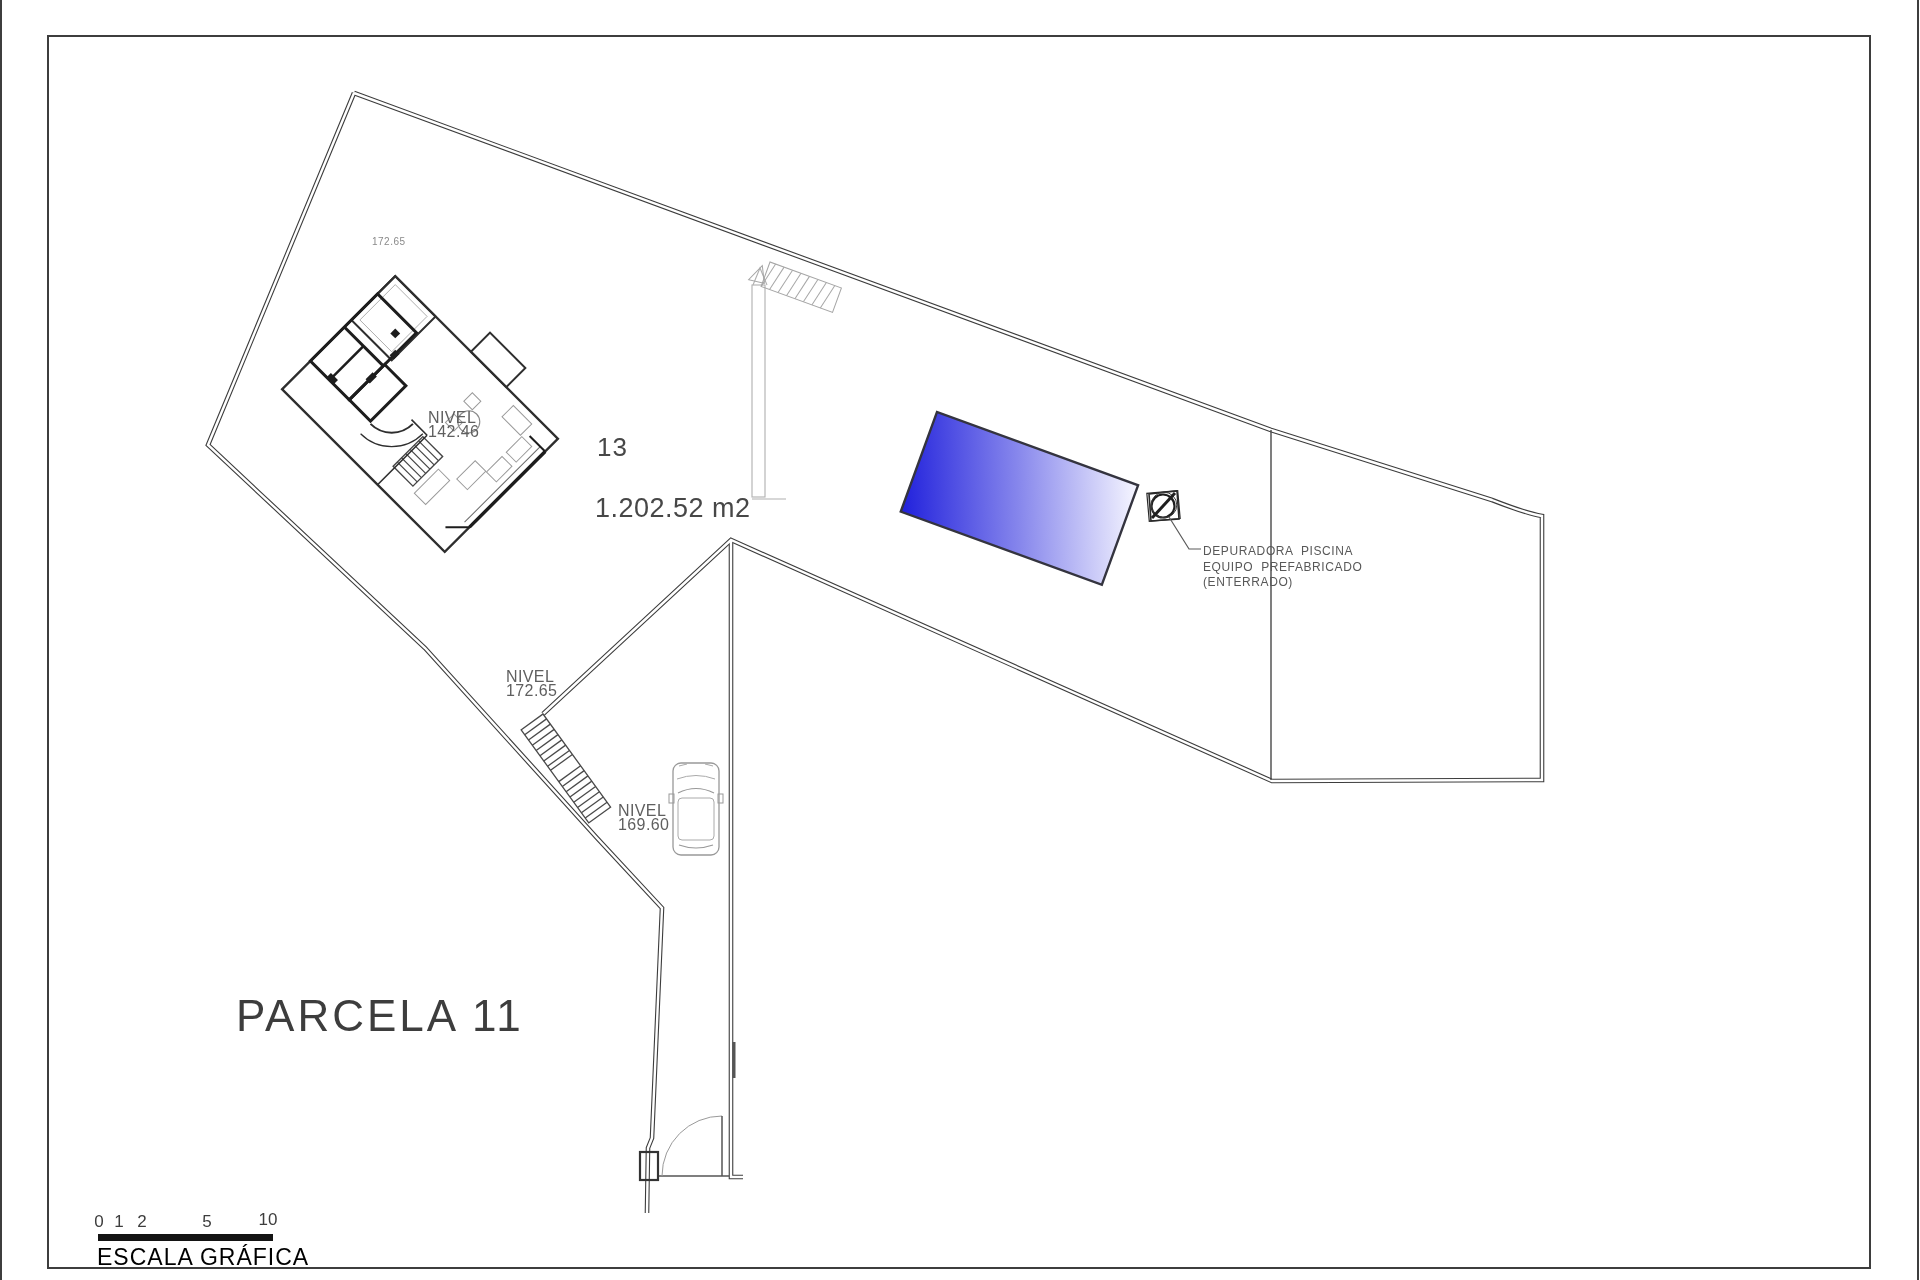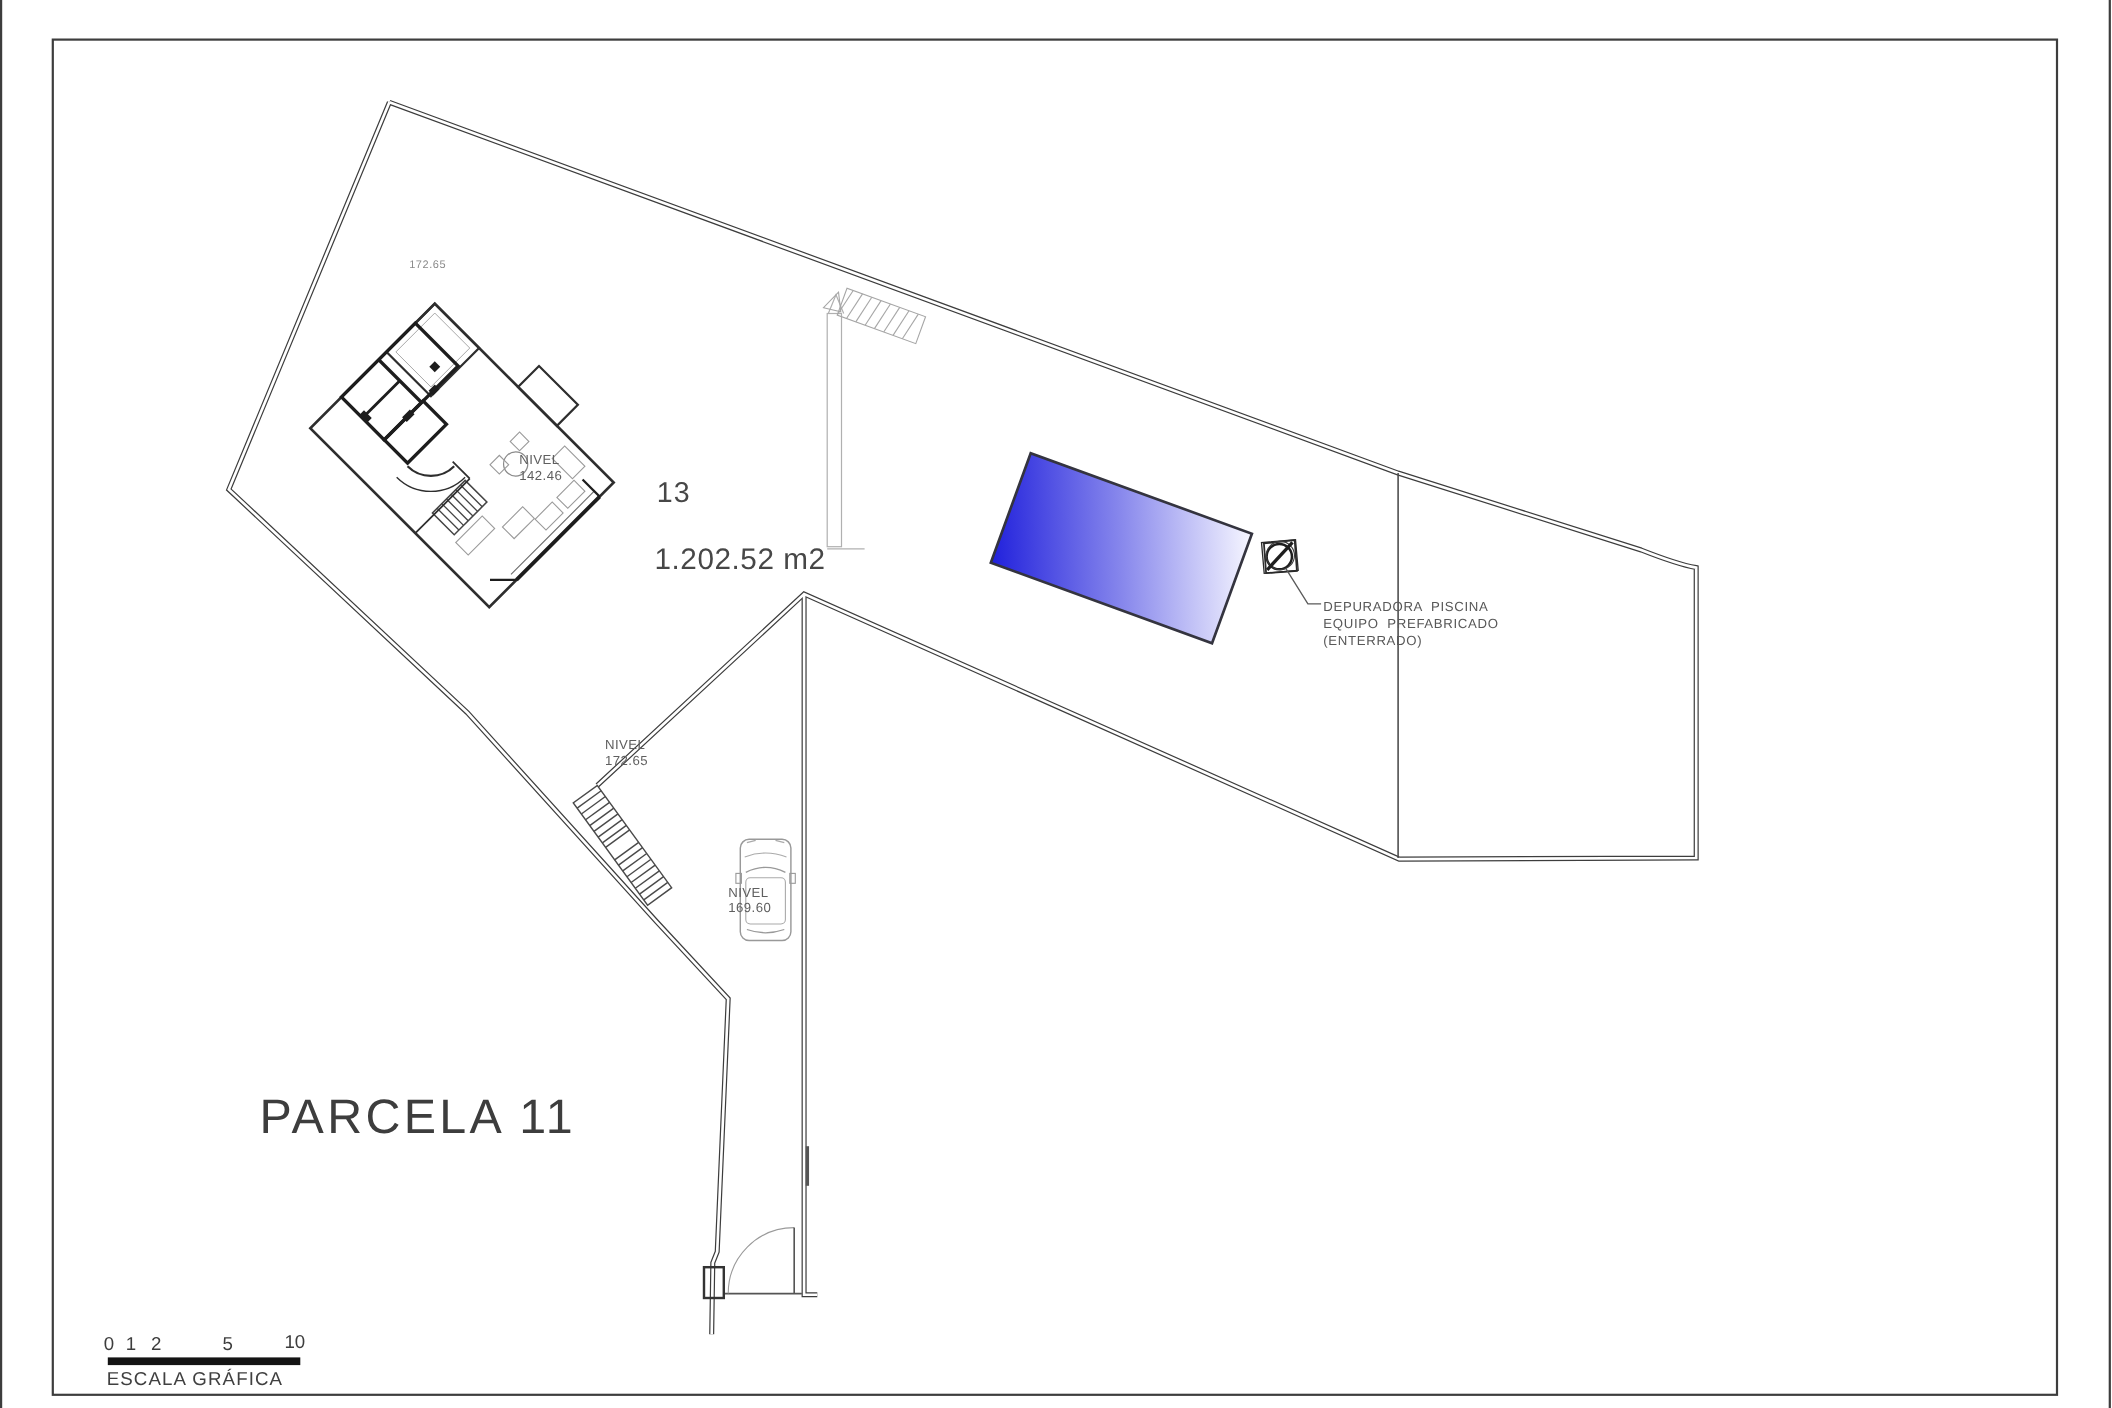--- a/index.html
+++ b/index.html
@@ -1,26 +1,26 @@
 <!DOCTYPE html>
 <html><head>
 <meta charset="utf-8">
 <style>
   html,body{margin:0;padding:0;background:#ffffff;}
   #stage{position:relative;width:1920px;height:1280px;background:#ffffff;overflow:hidden;
          font-family:"Liberation Sans",sans-serif;}
   #linework{position:absolute;left:0;top:0;}
   .lbl{position:absolute;color:#5a5a5a;white-space:pre;}
   .lbl-tiny{font-size:10px;color:#8a8a8a;letter-spacing:.5px;}
-  .lbl-small{font-size:12px;color:#5f5f5f;line-height:14px;letter-spacing:.4px;margin-left:44px;}
+  .lbl-small{font-size:16px;color:#5f5f5f;line-height:14px;letter-spacing:.4px;}
   .lbl-num{font-size:26px;color:#474747;letter-spacing:1px;}
   .lbl-area{font-size:27px;color:#474747;letter-spacing:.5px;}
   .lbl-note{font-size:12px;color:#585858;line-height:15.5px;letter-spacing:.6px;}
   .lbl-title{font-size:44px;color:#3d3d3d;letter-spacing:3px;font-weight:400;}
-  .lbl-scalecap{font-size:17px;color:#404040;letter-spacing:1px;}
+  .lbl-scalecap{font-size:23px;color:#000000;letter-spacing:1px;}
   .tick{position:absolute;font-size:17px;color:#3d3d3d;transform:translateX(-50%);}
 </style>
 </head>
 <body>
 
 <div id="stage">
 
   <svg id="linework" width="1920" height="1280" viewBox="0 0 1920 1280">
     <defs>
       <linearGradient id="poolGrad" gradientUnits="userSpaceOnUse" x1="0" y1="106" x2="218" y2="18">

